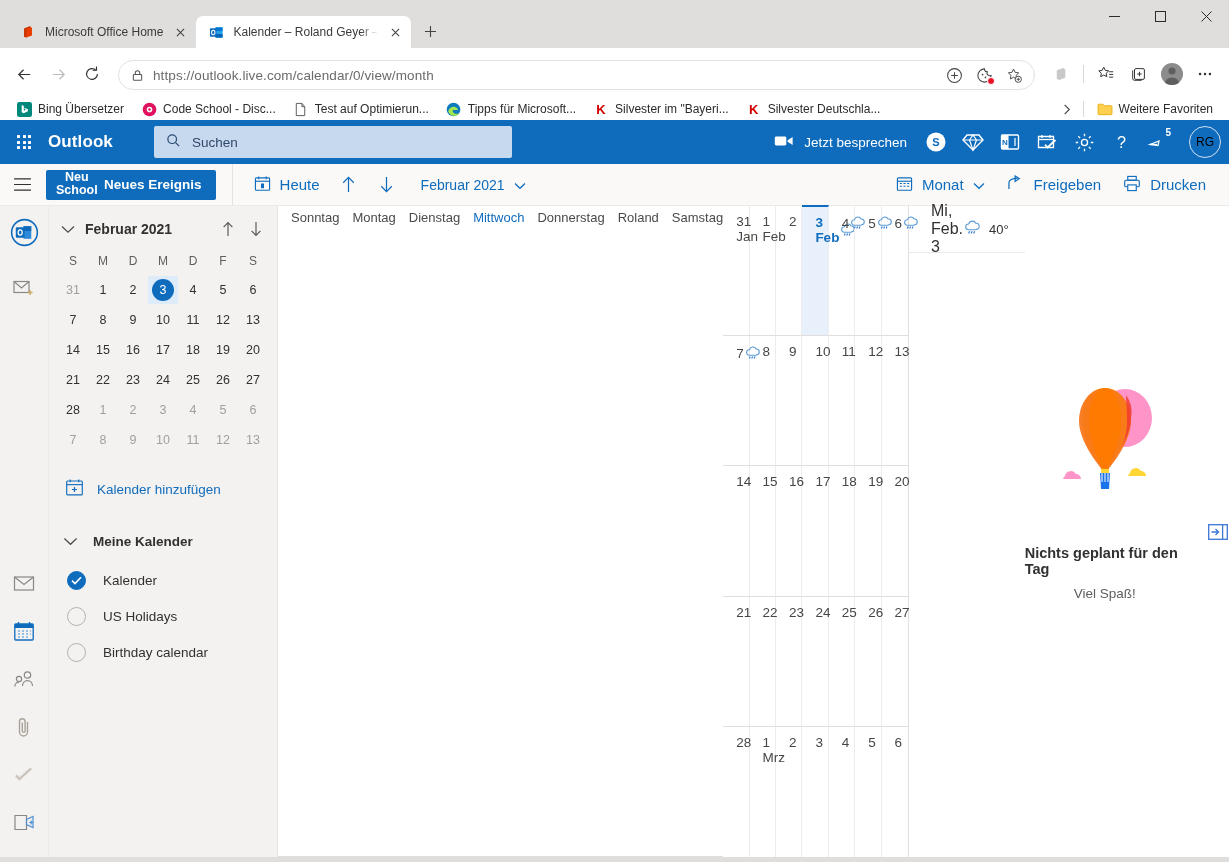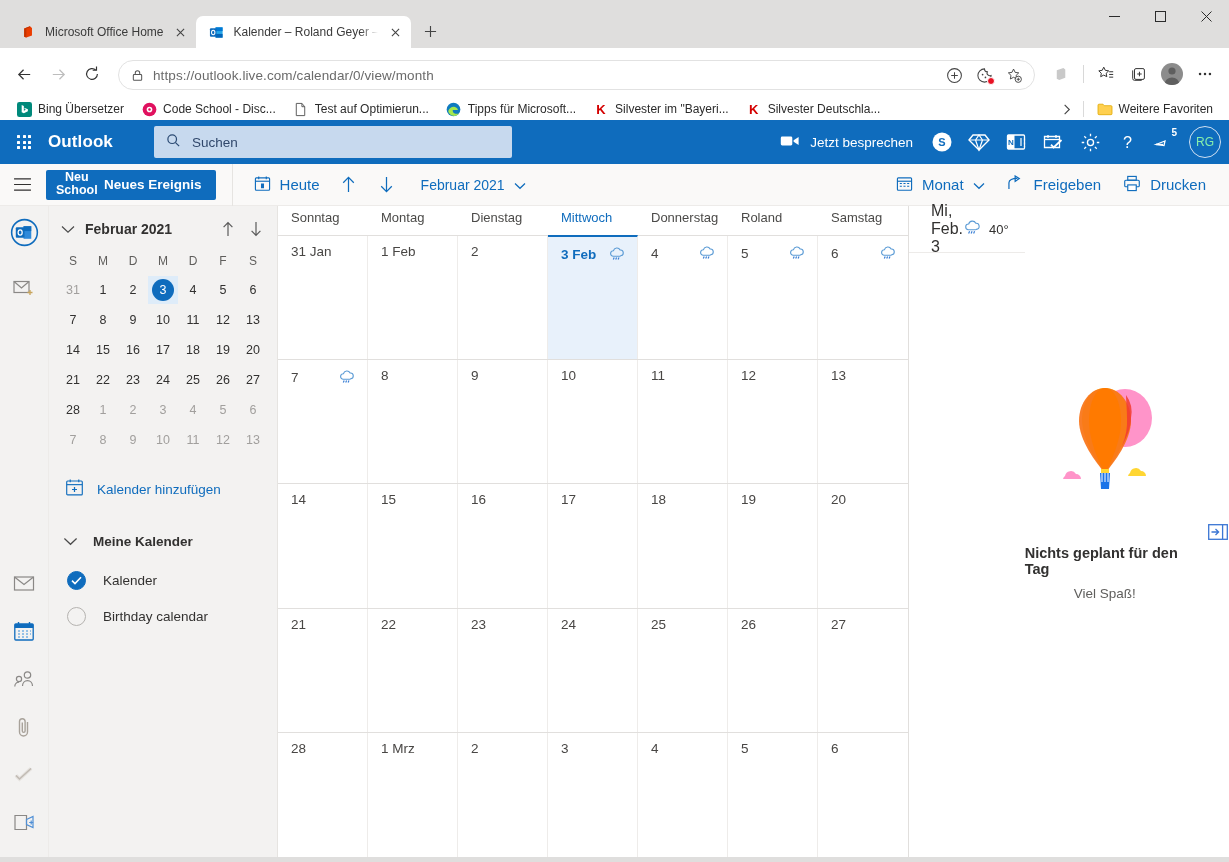--- a/index.html
+++ b/index.html
@@ -62,21 +62,21 @@
   .brand { font-size:17px; font-weight:bold; letter-spacing:.1px; margin-left:4px; }
   .search {
     width:358px; height:32px; margin-left:41px; background:#c7d9ee; border-radius:2px;
     display:flex; align-items:center; gap:11px; padding:0 12px; color:#1b3d66;
   }
   .search-ph { font-size:13.5px; color:#30476b; }
   .o-header-right { margin-left:auto; display:flex; align-items:center; gap:1px; }
   .meet-btn { display:flex; align-items:center; gap:10px; padding:0 10px; height:36px; color:#fff; font-size:13.5px; }
   .hicon { width:36px; height:36px; display:flex; align-items:center; justify-content:center; color:#fff; position:relative; }
   .badge { position:absolute; top:3px; right:3px; background:#0f6cbd; color:#fff; font-size:10px; font-weight:bold; line-height:1; padding:1px 2px; border-radius:2px; }
-  .rg-avatar { width:32px; height:32px; border-radius:50%; border:1px solid #cfe0f2; display:flex; align-items:center; justify-content:center; font-size:12px; color:#86efac; margin-left:6px; }
+  .rg-avatar { width:32px; height:32px; border-radius:50%; border:1px solid #cfe0f2; display:flex; align-items:center; justify-content:center; font-size:12px; color:#000000; margin-left:12px; }
 
   .o-cmdbar { height:42px; background:#faf9f8; display:flex; align-items:center; flex:0 0 42px; border-bottom:1px solid #edebe9; }
   .hamburger { width:44px; height:42px; display:flex; align-items:center; justify-content:center; color:#323130; }
   .new-event-btn {
     height:30px; background:#0f6cbd; color:#fff; border-radius:2px; display:flex; align-items:center;
     padding:0 14px; font-size:13.5px; font-weight:bold; position:relative; margin-left:2px;
   }
   .ghost-text { position:absolute; left:10px; top:1px; text-align:center; font-size:12.5px; font-weight:bold; line-height:13px; color:#fff; }
   .cmd-sep { width:1px; height:42px; background:#e6e4e1; margin-left:16px; }
   .cmd-left { display:flex; align-items:center; gap:2px; padding-left:12px; }
@@ -110,21 +110,21 @@
     background:#0f6cbd; color:#fff; align-items:center; justify-content:center; font-size:12.5px;
   }
   .add-cal { display:flex; align-items:center; gap:13px; padding:10px 0 10px 16px; color:#0f6cbd; font-size:13.5px; margin-top:14px; }
   .sec-head { display:flex; align-items:center; gap:10px; padding:8px 0 8px 8px; margin-top:10px; }
   .sec-head .lbl { font-size:13.5px; font-weight:bold; color:#323130; }
   .cal-item { display:flex; align-items:center; gap:17px; height:36px; padding-left:18px; font-size:13.5px; color:#323130; }
   .cb { width:19px; height:19px; border-radius:50%; border:1.5px solid #b5b3b0; flex:0 0 19px; display:flex; align-items:center; justify-content:center; }
   .cb.on { background:#0f6cbd; border-color:#0f6cbd; }
 
   
-  .cal-wrap { flex:1 1 auto; display:flex; flex-direction:column; background:#fff; min-width:0; }
+  .cal-wrap { flex:1 1 auto; display:flex; flex-direction:row; background:#fff; min-width:0; }
   .dow-row { display:grid; grid-template-columns:repeat(7,1fr); border-bottom:1px solid #e1dfdd; flex:0 0 30px; }
   .dow { font-size:13px; color:#4b4a48; padding:4px 0 0 13px; }
   .dow.cur { color:#0f6cbd; }
   .weeks { flex:1 1 auto; display:grid; grid-template-rows:repeat(5,1fr); min-height:0; }
   .week { display:grid; grid-template-columns:repeat(7,1fr); border-bottom:1px solid #e1dfdd; }
   .cell { border-right:1px solid #eeecea; padding:8px 10px 0 13px; position:relative; min-width:0; }
   .cell:last-child { border-right:none; }
   .cell.today { background:#e8f1fb; border-top:2px solid #0f6cbd; margin-top:-1px; }
   .cell-top { display:flex; align-items:center; justify-content:space-between; }
   .daynum { font-size:13.5px; color:#484644; }
@@ -710,20 +710,24 @@
         <div class="cal-item">
           <span class="cb on">
             <svg width="11" height="9" viewBox="0 0 11 9">
                 <path d="M1 4.6 4 7.6 10 1.3" fill="none" stroke="#fff" stroke-width="1.6"></path>
               </svg>
           </span>
           <span>Kalender</span>
         </div>
         <div class="cal-item">
           <span class="cb"></span>
+          <span>US Holidays</span>
+        </div>
+        <div class="cal-item">
+          <span class="cb"></span>
           <span>Birthday calendar</span>
         </div>
       </div>
 
       <div class="cal-wrap">
         <div class="dow-row">
           <div class="dow">Sonntag</div>
           <div class="dow">Montag</div>
           <div class="dow">Dienstag</div>
           <div class="dow cur">Mittwoch</div>

